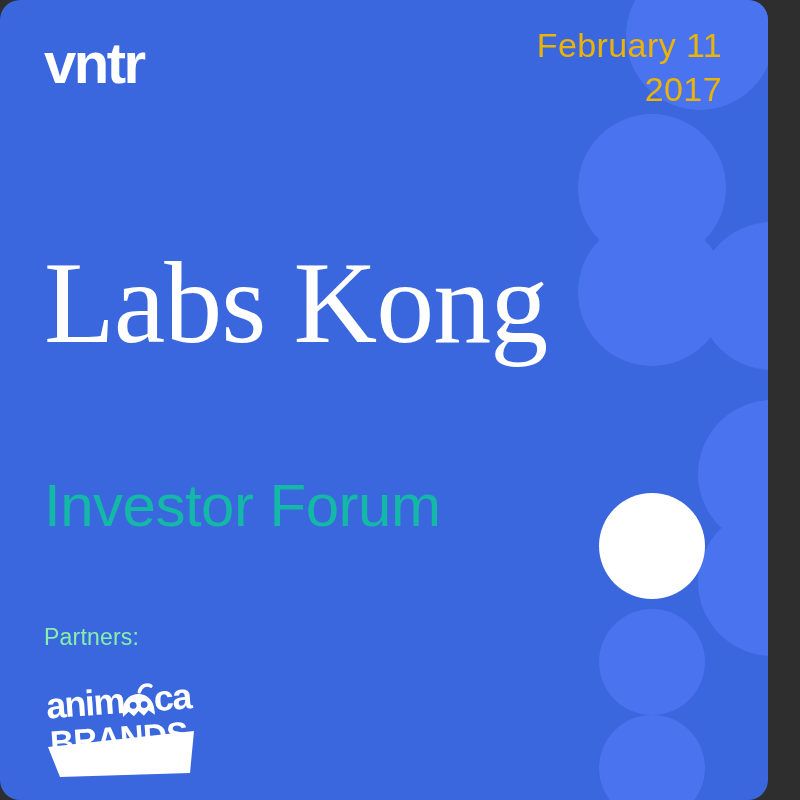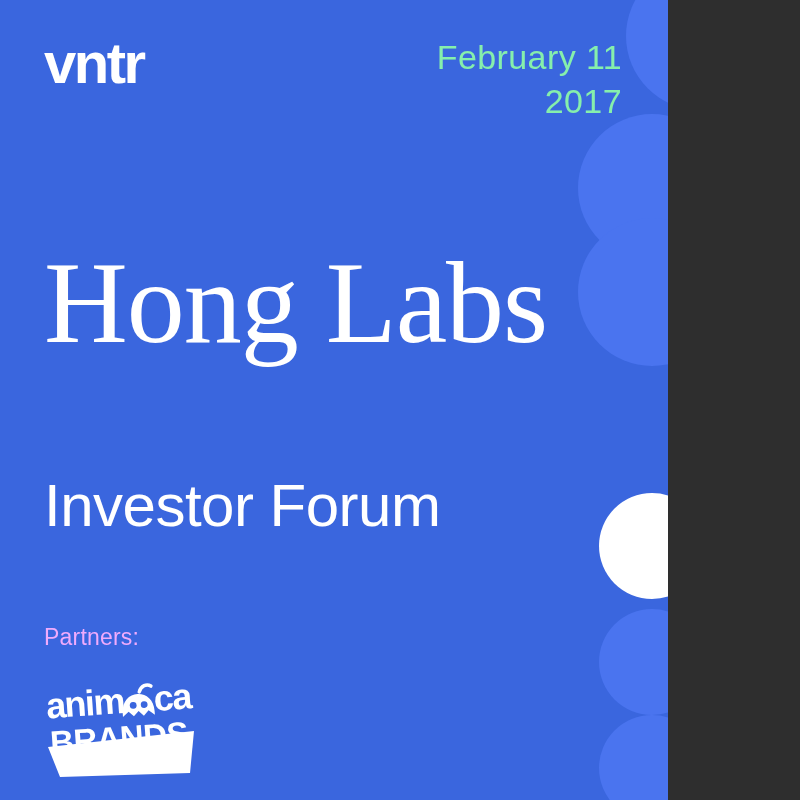--- a/index.html
+++ b/index.html
@@ -2,24 +2,25 @@
 <html><head>
 <meta charset="utf-8">
 <style>
   html, body {
     margin: 0;
     padding: 0;
     background: #2e2e2e;
   }
   #poster {
     position: relative;
-    width: 668px;
+    width: 768px;
     height: 800px;
     overflow: hidden;
     font-family: "Liberation Sans", sans-serif;
+    border-radius: 20px;
     -webkit-font-smoothing: antialiased;
   }
   #bg-layer {
     position: absolute;
     inset: 0;
     background: #3a66de;
   }
   #decor-svg {
     position: absolute;
     inset: 0;
@@ -38,23 +39,23 @@
     font-weight: bold;
     font-size: 58px;
     letter-spacing: -2.5px;
     line-height: 1;
   }
 
   
   #date-block {
     position: absolute;
     right: 46px;
-    top: 36px;
+    top: 24px;
     text-align: right;
-    color: #86efac;
+    color: #eab308;
     font-size: 34px;
     font-weight: 300;
     line-height: 1.28;
     letter-spacing: 0.4px;
   }
   #date-block .date-line { display: block; white-space: nowrap; }
 
   
   #event-city {
     position: absolute;
@@ -67,37 +68,37 @@
     line-height: 1.05;
     letter-spacing: -1px;
     white-space: nowrap;
   }
 
   
   #event-type {
     position: absolute;
     left: 44px;
     top: 473px;
-    color: #ffffff;
+    color: #14b8a6;
     font-size: 60px;
     font-weight: 300;
     line-height: 1.1;
     letter-spacing: -0.5px;
     white-space: nowrap;
   }
 
   
   #partners-section {
     position: absolute;
     left: 44px;
     top: 624px;
     width: 420px;
   }
   #partners-label {
-    color: #f0abfc;
+    color: #86efac;
     font-size: 23px;
     font-weight: 400;
     letter-spacing: 0.2px;
   }
   #partner-logos {
     display: flex;
     align-items: flex-end;
     gap: 34px;
     margin-top: 22px;
   }
@@ -125,21 +126,21 @@
     </g>
   </svg>
 
   <div id="brand-logo">vntr</div>
 
   <div id="date-block">
     <span class="date-line">February 11</span>
     <span class="date-line">2017</span>
   </div>
 
-  <div id="event-city">Hong Labs</div>
+  <div id="event-city">Labs Kong</div>
 
   <div id="event-type">Investor Forum</div>
 
   <div id="partners-section">
     <div id="partners-label">Partners:</div>
 
     <div id="partner-logos">
 
       <div class="partner-logo">
         <svg width="160" height="104" viewBox="0 0 160 104" xmlns="http://www.w3.org/2000/svg">

